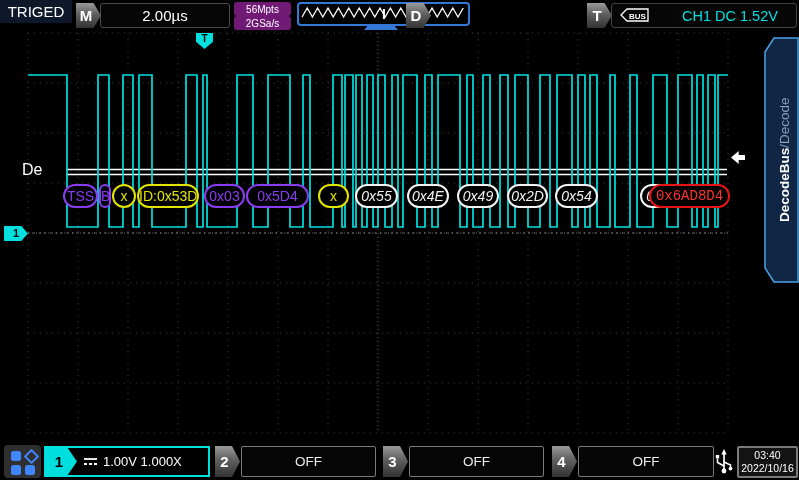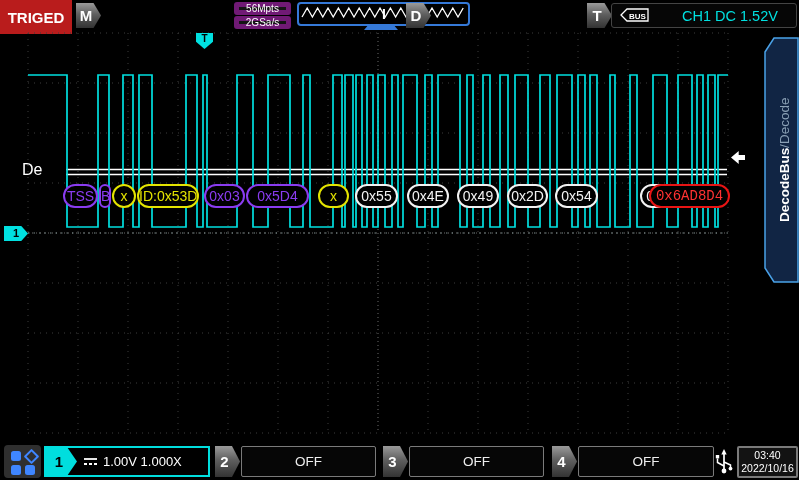--- a/index.html
+++ b/index.html
@@ -2,48 +2,48 @@
 <html><head>
 <meta charset="utf-8">
 <style>
   html,body{margin:0;padding:0;background:#000;}
   body{width:799px;height:480px;position:relative;overflow:hidden;
        font-family:"Liberation Sans","DejaVu Sans",sans-serif;-webkit-font-smoothing:antialiased;}
   .abs{position:absolute;box-sizing:border-box;}
 
   
   #topbar{left:0;top:0;width:799px;height:31px;background:#000;}
-  .trig{left:0;top:0;width:72px;height:34px;background:#b91c1c;color:#fff;
-        font-weight:bold;font-size:15px;display:flex;align-items:center;justify-content:center;}
+  .trig{left:0;top:0;width:72px;height:23px;background:#0f172a;color:#fff;
+        font-weight:normal;font-size:15px;display:flex;align-items:center;justify-content:center;}
   .badge{height:25px;width:25px;top:3px;color:#fff;font-weight:bold;font-size:15px;
          display:flex;align-items:center;justify-content:center;padding-right:5px;
          background:linear-gradient(180deg,#9a9a9a,#5f5f5f 45%,#333);
          clip-path:polygon(0 0,70% 0,100% 50%,70% 100%,0 100%);}
   .valbox{height:25px;top:3px;background:#060606;border:1px solid #4a4a4a;border-radius:3px;
           color:#fff;font-size:15px;display:flex;align-items:center;justify-content:center;}
-  .membox{left:234px;width:57px;height:13px;background:#141414;border:5px solid #701a75;
+  .membox{left:234px;width:57px;height:13px;background:#141414;border:7px solid #701a75;
           border-radius:3px;color:#fff;font-size:10px;display:flex;align-items:center;justify-content:center;}
   #preview{left:297px;top:2px;width:173px;height:24px;background:#000;border:2px solid #3579d8;border-radius:4px;}
   #preview-notch{left:364px;top:26px;width:34px;height:4px;background:#3579d8;
                  clip-path:polygon(10% 0,90% 0,100% 100%,0 100%);}
   #trig-cursor{left:80px;top:2px;width:10px;height:16px;color:#fff;font-weight:bold;font-size:14px;
                display:flex;align-items:center;justify-content:center;}
   #trigsrc-box{left:611px;top:3px;width:186px;height:25px;background:#060606;border:1px solid #444;
                border-radius:3px;display:flex;align-items:center;gap:10px;padding:0 8px;}
   #trigsrc-val{color:#00e0e0;font-size:14.5px;margin-left:22px;}
 
   
   #scope-svg{left:0;top:0;width:799px;height:480px;z-index:1;pointer-events:none;}
   #decode-row{left:0;top:0;width:799px;height:480px;z-index:3;margin-top:24px;}
   .dlabel{position:absolute;top:160px;height:24px;line-height:20px;border-radius:12px;
           border:2px solid;background:#000;text-align:center;font-size:14px;
           overflow:hidden;box-sizing:border-box;white-space:nowrap;}
   .dlabel.purple{border-color:#8a3cf0;color:#8a3cf0;}
   .dlabel.yellow{border-color:#e3e300;color:#e3e300;}
-  .dlabel.white {border-color:#f2f2f2;color:#f2f2f2;}
+  .dlabel.white {border-color:#f2f2f2;color:#f2f2f2;font-style:italic;}
   .dlabel.red   {border-color:#e81414;color:#ff3232;}
   #de-label{left:22px;top:161px;color:#fff;font-size:16px;z-index:3;}
   #trig-marker{left:196px;top:33px;width:17px;height:16px;background:#00e0e0;z-index:4;
                clip-path:polygon(0 0,100% 0,100% 55%,50% 100%,0 55%);
                color:#000;font-weight:bold;font-size:10px;text-align:center;line-height:11px;}
   #ch1-marker{left:4px;top:226px;width:24px;height:15px;background:#00e0e0;z-index:4;
               clip-path:polygon(0 0,72% 0,100% 50%,72% 100%,0 100%);
               color:#000;font-weight:bold;font-size:11px;text-align:center;line-height:15px;}
   #decode-arrow{left:731px;top:151px;width:14px;height:13px;background:#fff;z-index:4;
                 clip-path:polygon(0 50%,55% 0,55% 30%,100% 30%,100% 70%,55% 70%,55% 100%);}
@@ -133,20 +133,21 @@
 
 <div id="de-label" class="abs">De</div>
 <div id="trig-marker" class="abs">T</div>
 <div id="ch1-marker" class="abs">1</div>
 <div id="decode-arrow" class="abs"></div>
 
 <div id="topbar" class="abs">
   <div class="trig abs">TRIGED</div>
 
   <div class="badge abs" style="left:76px">M</div>
+  <div class="valbox abs" style="left:100px;width:130px">2.00µs</div>
 
   <div class="membox abs" style="top:2px">56Mpts</div>
   <div class="membox abs" style="top:16px">2GSa/s</div>
 
   <div id="preview" class="abs">
     <svg id="preview-svg" width="169" height="20" style="position:absolute;left:0;top:0">
         <polyline points="3.0,13 8.2,4 13.4,13 18.6,4 23.8,13 29.0,4 34.2,13 39.4,4 44.6,13 49.8,4 55.0,13 60.2,4 65.4,13 70.6,4 75.8,13 81.0,4 86.2,13 91.4,4 96.6,13 101.8,4 107.0,13 112.2,4 117.4,13 122.6,4 127.8,13 133.0,4 138.2,13 143.4,4 148.6,13 153.8,4 159.0,13 164.2,4" fill="none" stroke="#fff" stroke-width="1.3"></polyline>
       </svg>
     <div id="trig-cursor" class="abs">I</div>
   </div>

